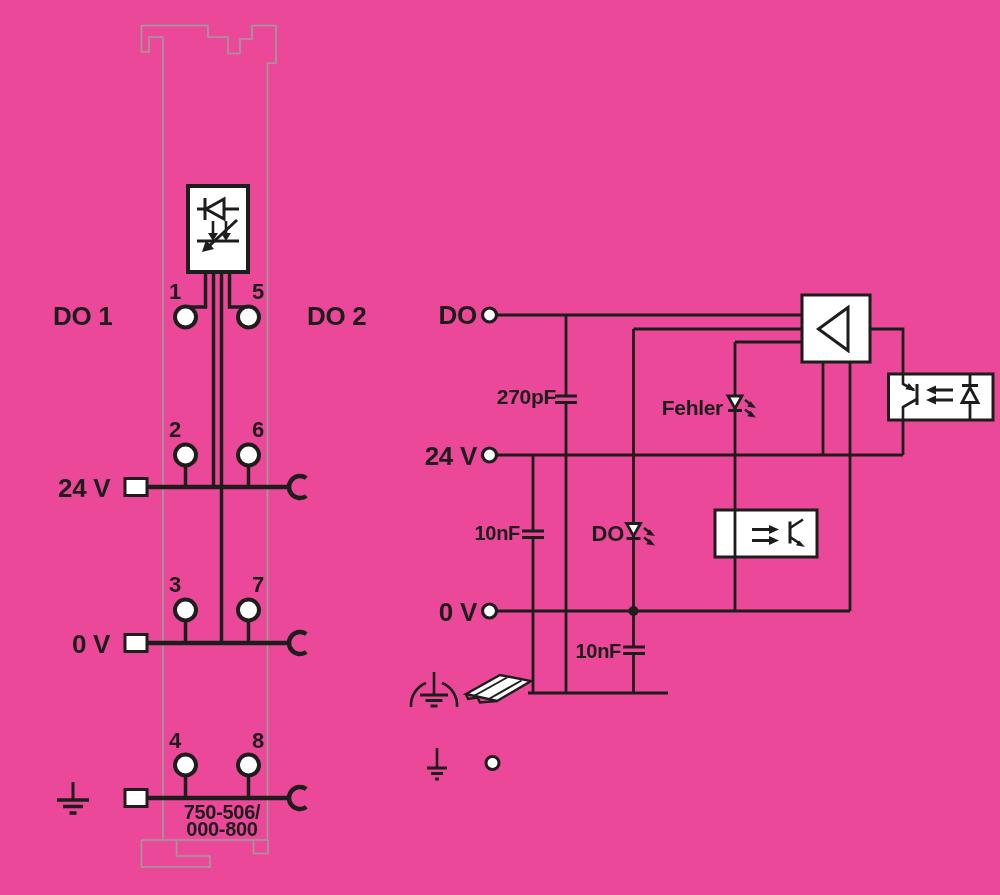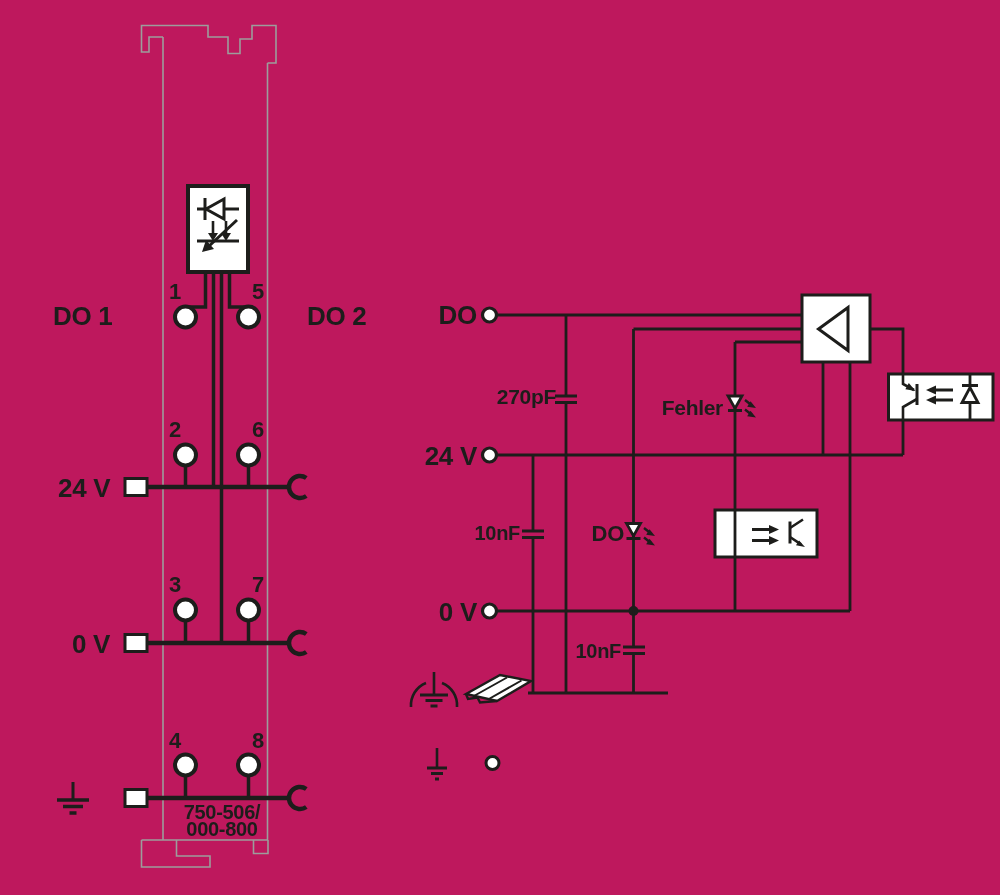--- a/index.html
+++ b/index.html
@@ -1,16 +1,16 @@
 <!DOCTYPE html>
 <html><head>
 <meta charset="utf-8">
 <style>
   html,body{margin:0;padding:0;background:#ffffff;}
-  .stage{width:1000px;height:895px;background:#be185d;position:relative;overflow:hidden;text-align:center;}
+  .stage{width:1000px;height:895px;background:#ec4899;position:relative;overflow:hidden;text-align:center;}
   svg{display:block;}
   .t{font-family:"Liberation Sans","DejaVu Sans",sans-serif;font-weight:700;fill:#1d1d1b;letter-spacing:-0.3px;}
   .s26{font-size:26px;}
   .s22{font-size:22px;}
   .s21{font-size:21px;}
   .s20{font-size:20px;}
   .ink{stroke:#1d1d1b;fill:none;}
   .inkf{fill:#1d1d1b;stroke:none;}
   .wht{fill:#ffffff;}
   .gray{stroke:#9d9d9c;fill:none;stroke-width:1.6;}

